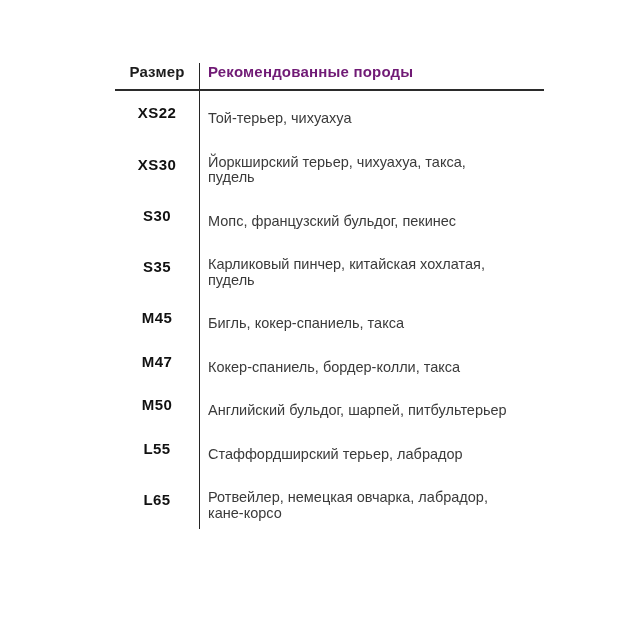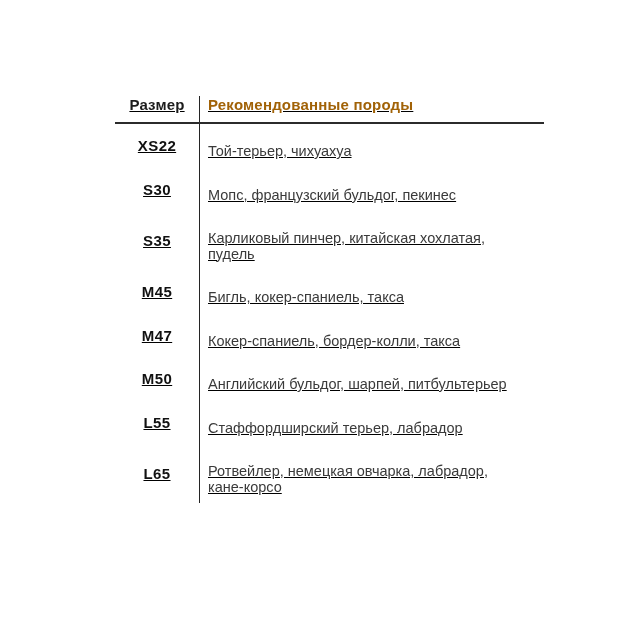--- a/index.html
+++ b/index.html
@@ -10,22 +10,21 @@
     width: 640px;
     height: 630px;
     background: #ffffff;
     font-family: "Liberation Sans", "DejaVu Sans", sans-serif;
     overflow: hidden;
     position: relative;
   }
   .size-table-wrap {
     position: absolute;
     left: 115px;
-    top: 96px;
-    text-decoration: underline;
+    top: 63px;
   }
   table.size-table {
     border-collapse: collapse;
     border-spacing: 0;
   }
   th, td {
     vertical-align: middle;
   }
   
   th.col-size {
@@ -38,21 +37,21 @@
     letter-spacing: 0.2px;
     padding: 0 0 9px 0;
     border-bottom: 2px solid #2b2b2b;
   }
   th.col-breeds {
     width: 336px;
     min-width: 336px;
     text-align: left;
     font-size: 15px;
     font-weight: bold;
-    color: #a16207;
+    color: #701a75;
     letter-spacing: 0.2px;
     padding: 0 0 9px 8px;
     border-bottom: 2px solid #2b2b2b;
     border-left: 1.5px solid #242424;
   }
   
   td.size-cell {
     text-align: center;
     font-size: 15px;
     font-weight: bold;
@@ -80,20 +79,25 @@
         <th class="col-breeds">Рекомендованные породы</th>
       </tr>
     </thead>
     <tbody id="table-body">
   <tr>
     <td class="size-cell">XS22</td>
     <td class="breeds-cell">Той-терьер, чихуахуа</td>
   </tr>
 
 
+  <tr>
+    <td class="size-cell">XS30</td>
+    <td class="breeds-cell">Йоркширский терьер, чихуахуа, такса,
+пудель</td>
+  </tr>
 
   <tr>
     <td class="size-cell">S30</td>
     <td class="breeds-cell">Мопс, французский бульдог, пекинес</td>
   </tr>
 
   <tr>
     <td class="size-cell">S35</td>
     <td class="breeds-cell">Карликовый пинчер, китайская хохлатая,
 пудель</td>

